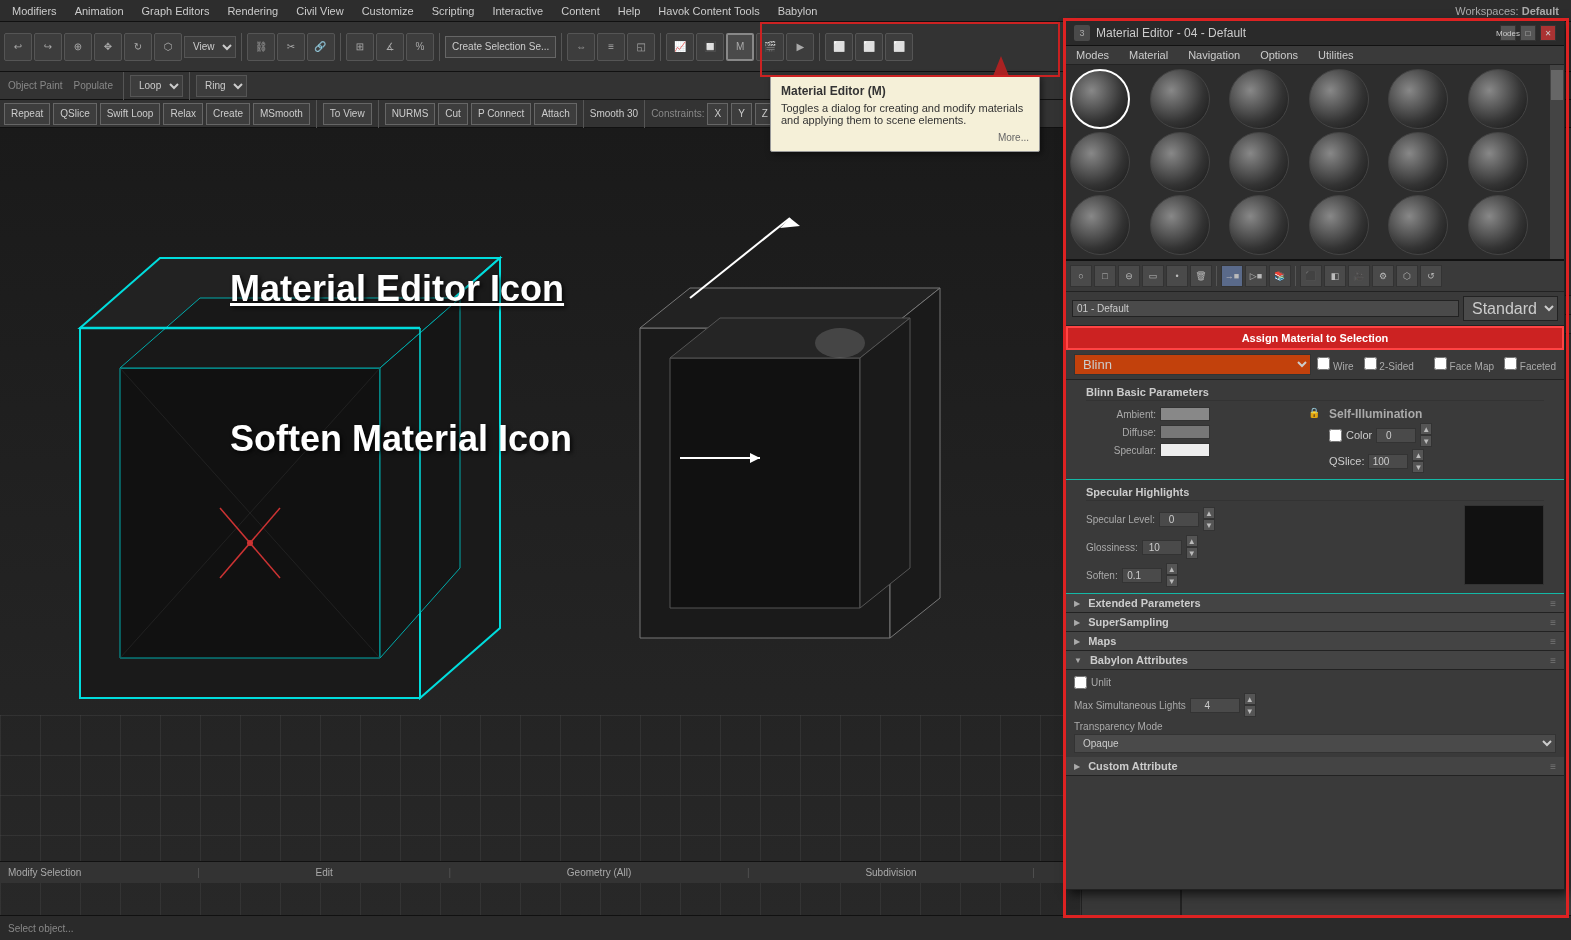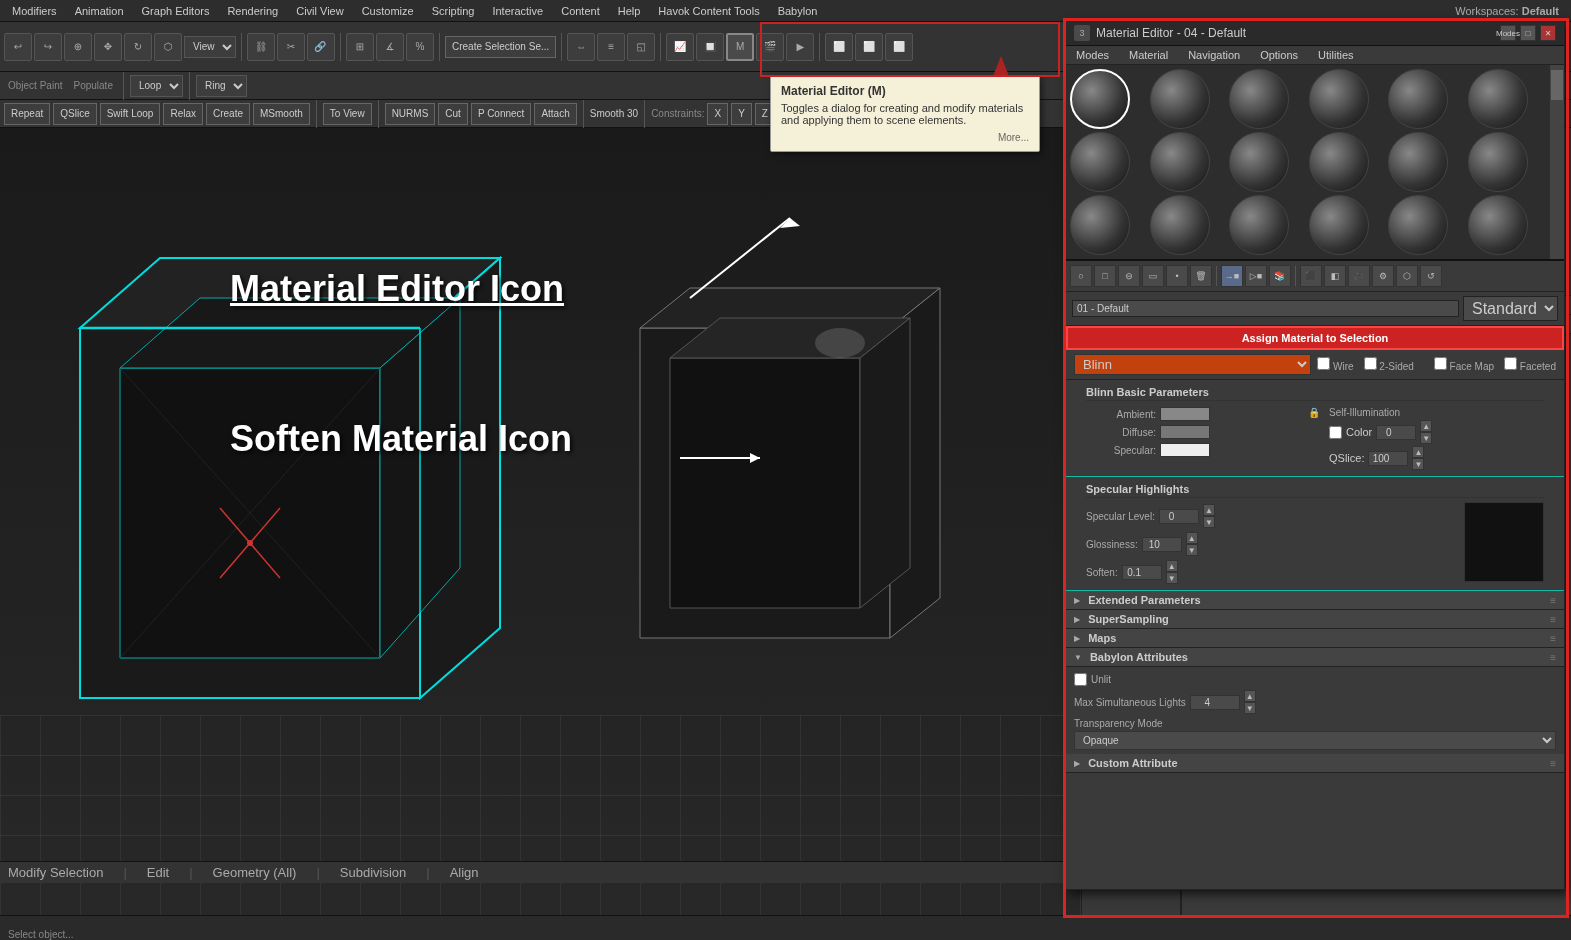--- a/index.html
+++ b/index.html
@@ -112,21 +112,21 @@
     }
 
     
     .status-bar {
       position: absolute;
       bottom: 0; left: 0; right: 0;
       height: 25px;
       background: #2a2a2a;
       border-top: 1px solid #111;
       display: flex;
-      align-items: flex-end;
+      align-items: center;
       padding: 0 8px;
       font-size: 10px;
       color: #999;
       z-index: 100;
       margin-top: 32px;
     }
 
     
     .viewport {
       position: absolute;
@@ -483,22 +483,23 @@
     }
 
     
     .self-illum-section {
       display: flex;
       flex-direction: column;
       gap: 2px;
       padding: 2px 0;
     }
     .self-illum-label {
-      font-size: 10px;
+      font-size: 12px;
       color: #aaa;
+      font-weight: bold;
     }
     .self-illum-row {
       display: flex;
       align-items: center;
       gap: 4px;
     }
 
     
     .spec-preview {
       width: 80px; height: 80px;
@@ -701,21 +702,21 @@
   <span style="color:#ccc;font-size:10px;">Smooth 30</span>
   <div class="toolbar-separator"></div>
   <span style="color:#888;font-size:10px;">Constraints:</span>
   <button class="create-selection-btn">X</button>
   <button class="create-selection-btn">Y</button>
   <button class="create-selection-btn">Z</button>
 </div>
 
 <div class="viewport">
 
-  <div style="position:absolute; bottom:32px; left:0; right:0; height:22px; background:#333; border-top:1px solid #111; display:flex; align-items:center; gap:20px; padding:0 8px; z-index:10; font-size:13px; color:#aaa;">
+  <div style="position:absolute; bottom:32px; left:0; right:0; height:22px; background:#333; border-top:1px solid #111; display:flex; align-items:center; gap:20px; padding:0 8px; z-index:10; font-size:10px; color:#aaa;justify-content:space-between;">
     <span style="cursor:pointer;">Modify Selection</span>
     <span style="color:#555;">|</span>
     <span>Edit</span>
     <span style="color:#555;">|</span>
     <span>Geometry (All)</span>
     <span style="color:#555;">|</span>
     <span>Subdivision</span>
     <span style="color:#555;">|</span>
     <span>Align</span>
   </div>

